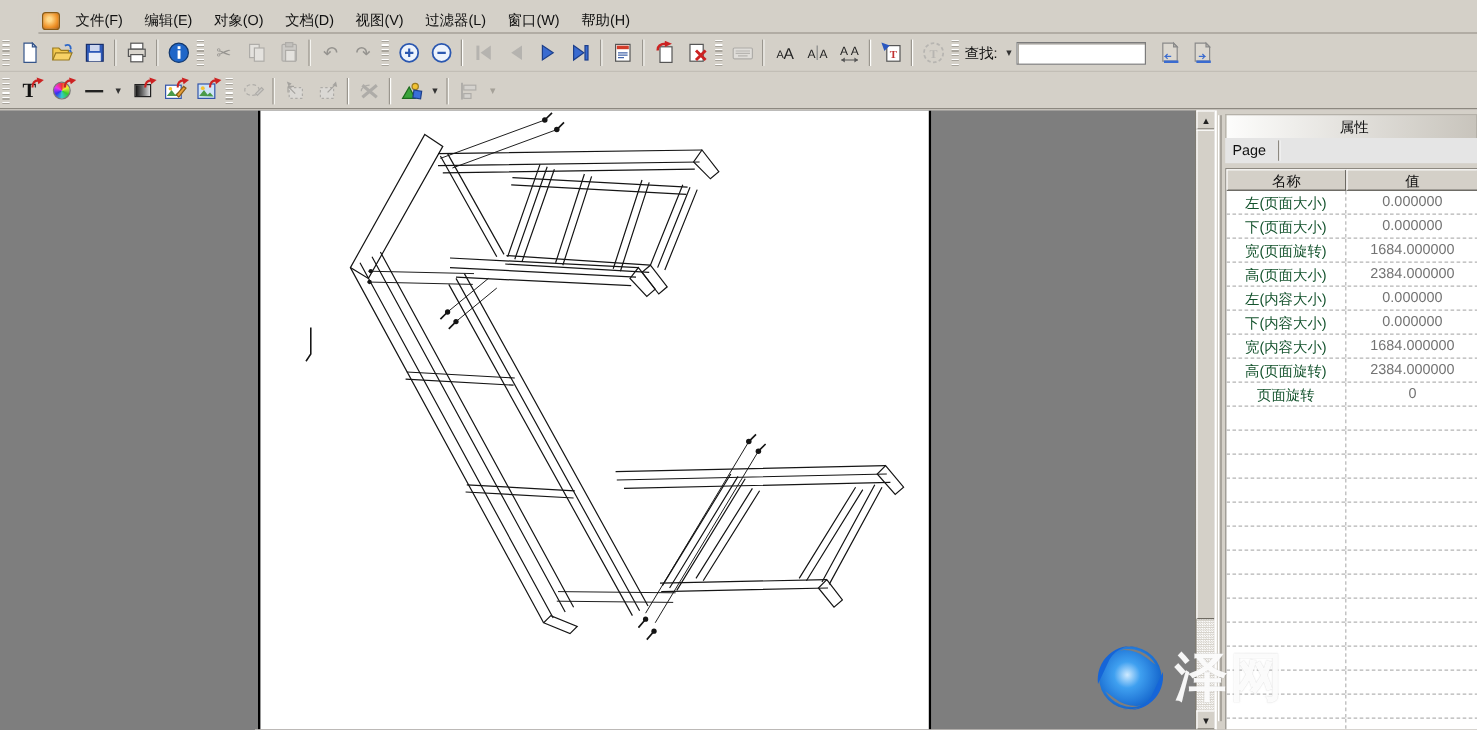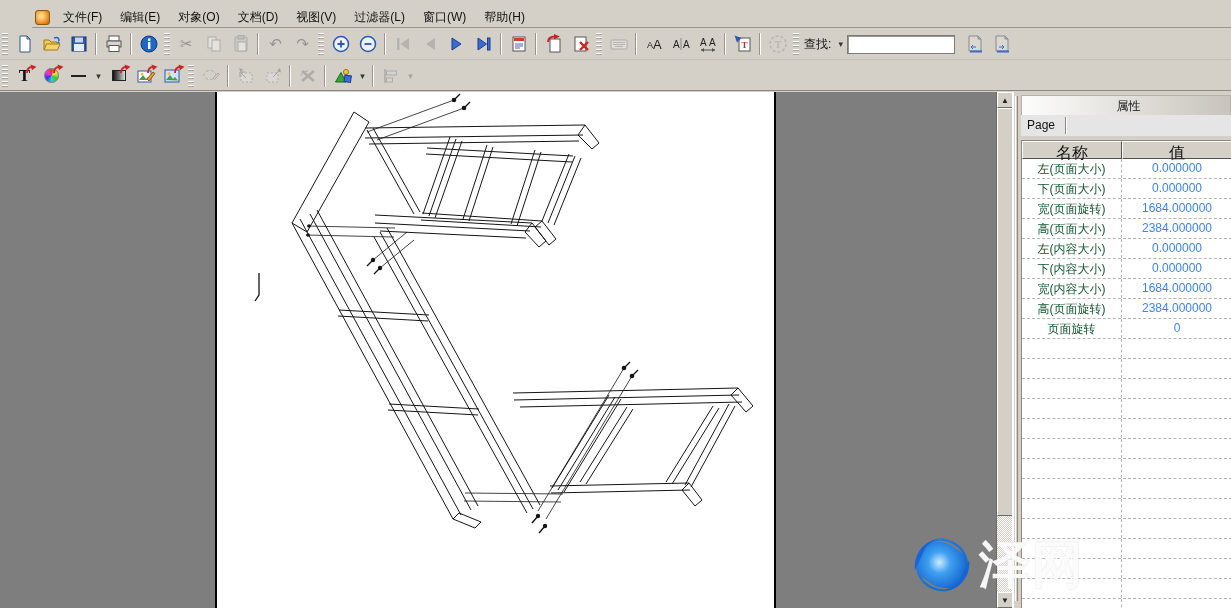--- a/index.html
+++ b/index.html
@@ -71,31 +71,31 @@
     border-left:1px solid #fff; border-right:1px solid #8c8880; }
   .panel-header { margin:3px 0 0 7px; height:20px; line-height:20px; padding-left:5px; font-size:12px; color:#111;
     background:linear-gradient(to right,#fdfdfc,#c8c4bc); border:1px solid #b5b1a9; border-bottom:none; }
   .panel-tabs { margin-left:7px; height:21px; display:flex; align-items:center; background:#e5e5e5; }
   .panel-tab { font-size:12px; color:#111; padding:2px 10px 3px 6px; }
   .panel-tab-divider { width:0; height:17px; border-left:1px solid #8c8880; border-right:1px solid #fff; }
   .ptable { margin:4px 0 0 7px; width:212px; height:480px; border:1px solid #8c8880; background:#fff;
     display:flex; flex-direction:column; overflow:hidden; }
   .phead { display:flex; height:18px; flex:0 0 18px; }
   .phead .hcell { background:#d4d0c8; border:1px solid; border-color:#fff #54524c #54524c #fff;
-    font-size:16px; color:#111; padding:1px 4px; }
+    font-size:12px; color:#111; padding:1px 4px; }
   .hcell.c1 { width:100px; } .hcell.c2 { flex:1; }
   .prow { display:flex; height:20px; flex:0 0 20px; border-bottom:1px dashed #b4b4b4; }
   .prow .cell { font-size:12px; padding:2px 4px; white-space:nowrap; overflow:hidden; }
   .cell.c1 { width:100px; color:#14532d; border-right:1px dashed #b4b4b4; }
-  .cell.c2 { flex:1; color:#3b82f6; }
+  .cell.c2 { flex:1; color:#737373; }
 
   
   .watermark { position:absolute; left:905px; top:433px; width:220px; height:80px; z-index:40;
     pointer-events:none; display:flex; align-items:center; }
-  .wm-text { font-size:51px; font-weight:bold; color:rgba(255,255,255,.92); line-height:80px;
+  .wm-text { font-size:44px; font-weight:bold; color:rgba(255,255,255,.92); line-height:80px;
     text-shadow:0 0 1px rgba(160,160,160,.55); letter-spacing:2px; }
 </style>
 </head>
 <body>
 
 <div class="window">
 
 
   <div class="menubar">
     <span class="docicon"></span>

